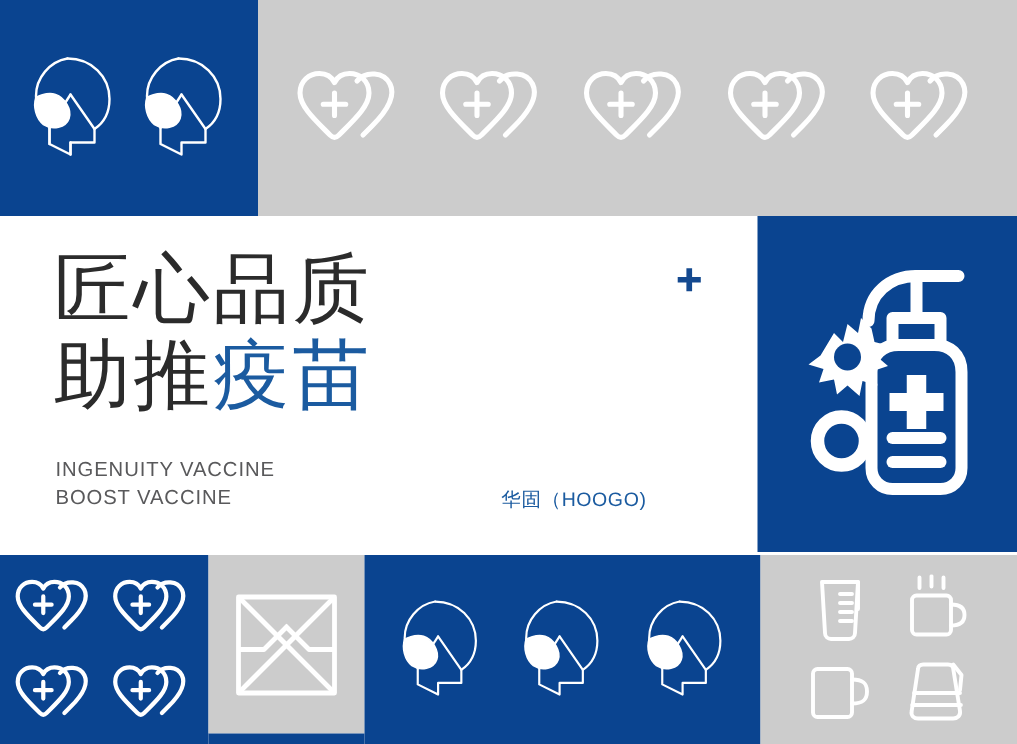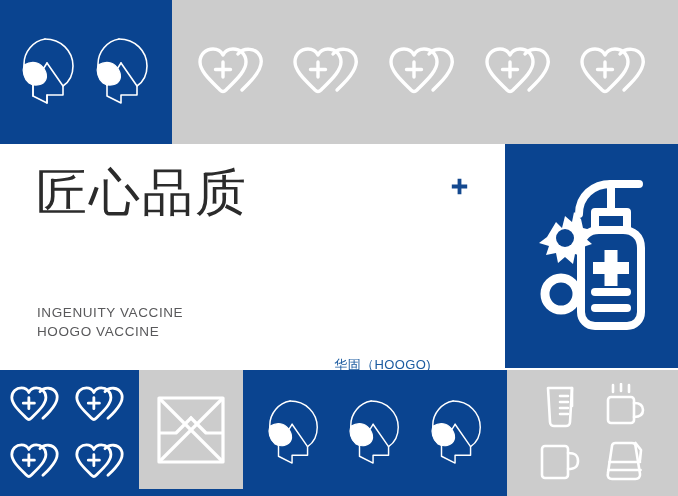--- a/index.html
+++ b/index.html
@@ -57,21 +57,20 @@
     font-size: 13.5px; line-height: 1.42;
     letter-spacing: 0.6px;
     color: #59595b; font-weight: 400;
   }
   .subtitle span { display: block; }
 
   .brand {
     position: absolute; right: 30px; top: 180px;
     font-size: 13px; color: #1b5ba0; letter-spacing: 0.4px;
     white-space: nowrap;
-    margin-top: 32px;
   }
 
   .plus-mark {
     position: absolute; left: 451px; top: 34px;
     width: 17px; height: 17px; color: #14498f;
   }
 
   
   .bot-band { position: absolute; left: 0; top: 370px; width: 678px; height: 126px; }
   .bot-blue-left {
@@ -189,25 +188,26 @@
       </span>
     </div>
   </div>
 
   <div class="mid-band">
 
     <div class="mid-white">
 
       <div class="headline">
         <span class="line">匠心品质</span>
+        <span class="line"><span>助推</span><span class="hl-accent">疫苗</span></span>
       </div>
 
       <div class="subtitle">
         <span>INGENUITY VACCINE</span>
-        <span>HOOGO VACCINE</span>
+        <span>BOOST VACCINE</span>
       </div>
 
       <div class="brand">华固（HOOGO)</div>
 
       <span class="plus-mark">
         <svg width="17" height="17" viewBox="0 0 17 17">
           <path d="M6.6 0.8 H10.4 V6.6 H16.2 V10.4 H10.4 V16.2 H6.6 V10.4 H0.8 V6.6 H6.6 Z" fill="#14498f"></path>
         </svg>
       </span>
     </div>

